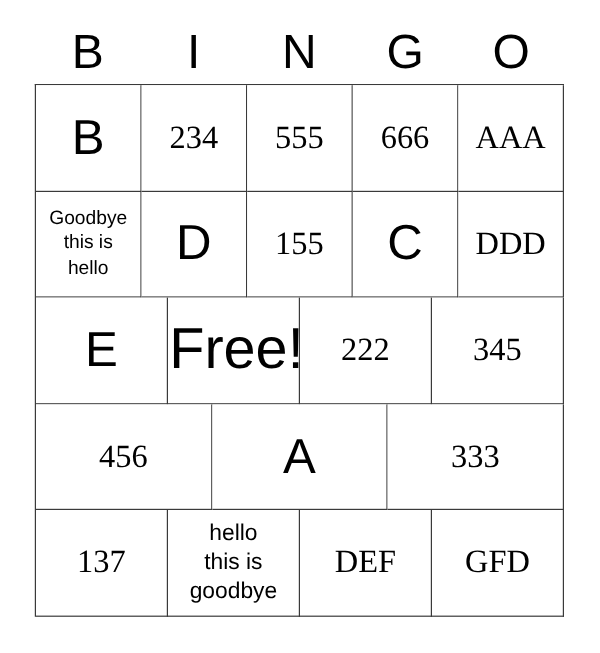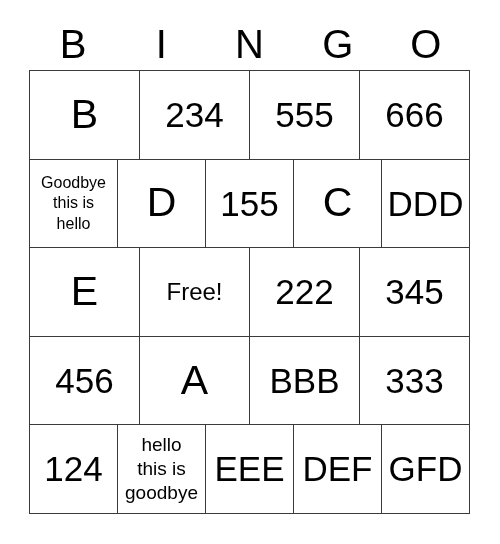--- a/index.html
+++ b/index.html
@@ -83,22 +83,22 @@
     display: block;
     width: 100%;
     text-align: center;
     line-height: 1.02;
     white-space: pre-line;
     color: #000000;
   }
 
   
   .sz-single  { font-size: 41px; }
-  .sz-three   { font-size: 35px; }
-  .sz-free    { font-size: 24px; }
+  .sz-three   { font-size: 27px; font-family: Liberation Serif, serif; }
+  .sz-free    { font-size: 48px; }
   .sz-multi   { font-size: 16px; line-height: 1.28; }
   .sz-multi-b { font-size: 19px; line-height: 1.26; }
 </style>
 </head>
 <body>
 
 <div class="card">
 
   <div class="header-row">
     <div class="header-cell">B</div>
@@ -114,20 +114,23 @@
           <span class="cell-text sz-single">B</span>
         </div>
         <div class="cell">
           <span class="cell-text sz-three">234</span>
         </div>
         <div class="cell">
           <span class="cell-text sz-three">555</span>
         </div>
         <div class="cell">
           <span class="cell-text sz-three">666</span>
+        </div>
+        <div class="cell">
+          <span class="cell-text sz-three">AAA</span>
         </div>
       </div>
       <div class="grid-row">
         <div class="cell">
           <span class="cell-text sz-multi">Goodbye
 this is
 hello</span>
         </div>
         <div class="cell">
           <span class="cell-text sz-single">D</span>
@@ -157,37 +160,31 @@
         </div>
       </div>
       <div class="grid-row">
         <div class="cell">
           <span class="cell-text sz-three">456</span>
         </div>
         <div class="cell">
           <span class="cell-text sz-single">A</span>
         </div>
         <div class="cell">
-          <span class="cell-text sz-three">BBB</span>
-        </div>
-        <div class="cell">
           <span class="cell-text sz-three">333</span>
         </div>
       </div>
       <div class="grid-row">
         <div class="cell">
-          <span class="cell-text sz-three">124</span>
+          <span class="cell-text sz-three">137</span>
         </div>
         <div class="cell">
           <span class="cell-text sz-multi-b">hello
 this is
 goodbye</span>
-        </div>
-        <div class="cell">
-          <span class="cell-text sz-three">EEE</span>
         </div>
         <div class="cell">
           <span class="cell-text sz-three">DEF</span>
         </div>
         <div class="cell">
           <span class="cell-text sz-three">GFD</span>
         </div>
       </div>
     </div>
 

